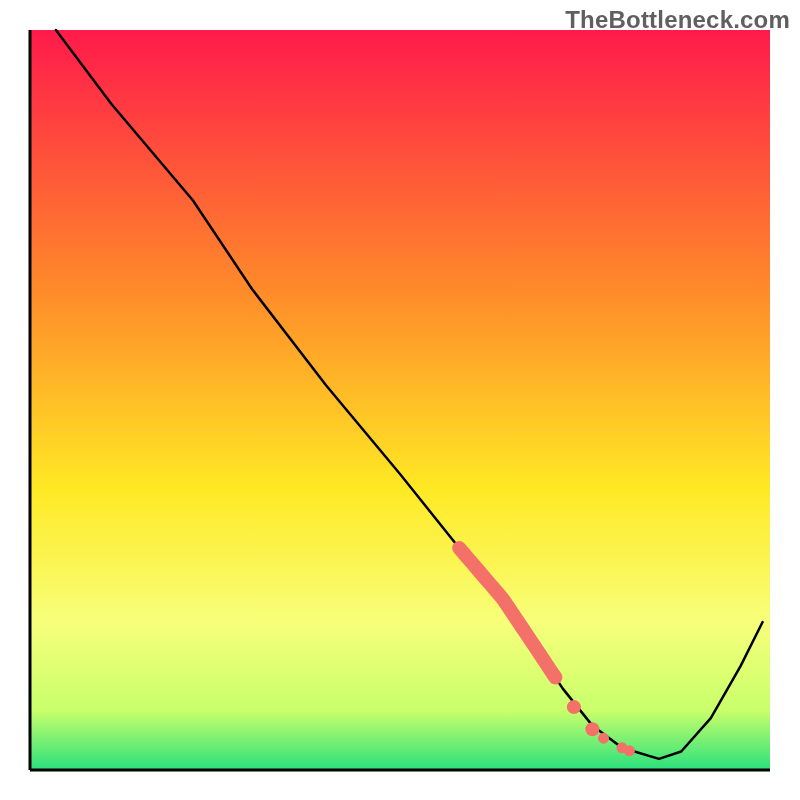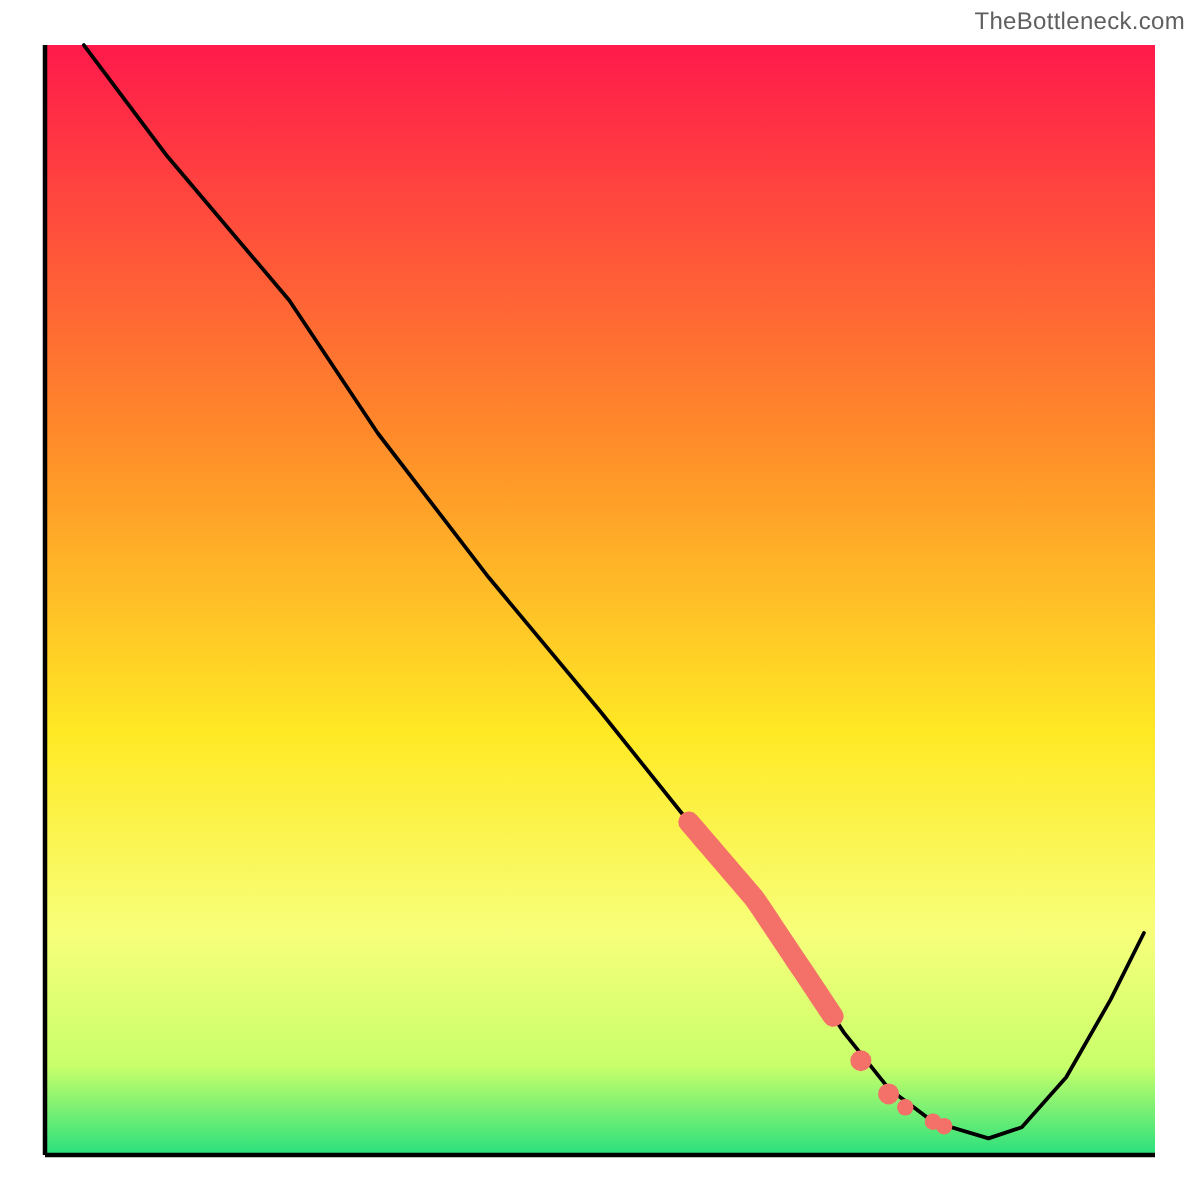--- a/index.html
+++ b/index.html
@@ -21,22 +21,22 @@
     left: 0;
     top: 0;
     width: 800px;
     height: 800px;
     display: block;
   }
   .watermark {
     position: absolute;
     top: 6px;
     right: 10px;
-    font-size: 16px;
-    font-weight: 400;
+    font-size: 24px;
+    font-weight: 700;
     color: #5f5f5f;
     letter-spacing: 0.2px;
     user-select: none;
     pointer-events: none;
   }
 </style>
 </head>
 <body>
 
 <div class="chart-wrap">

